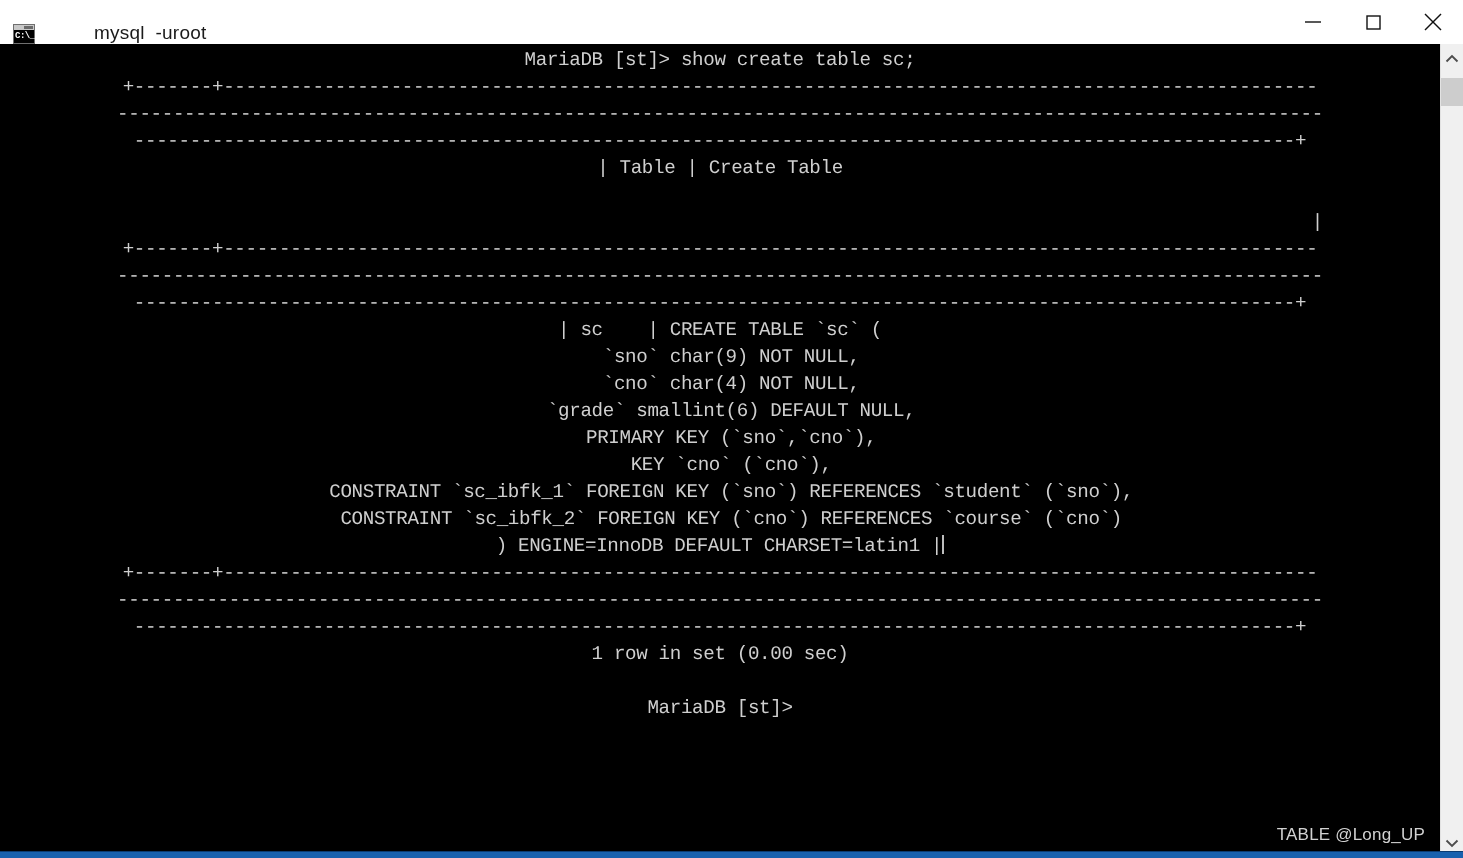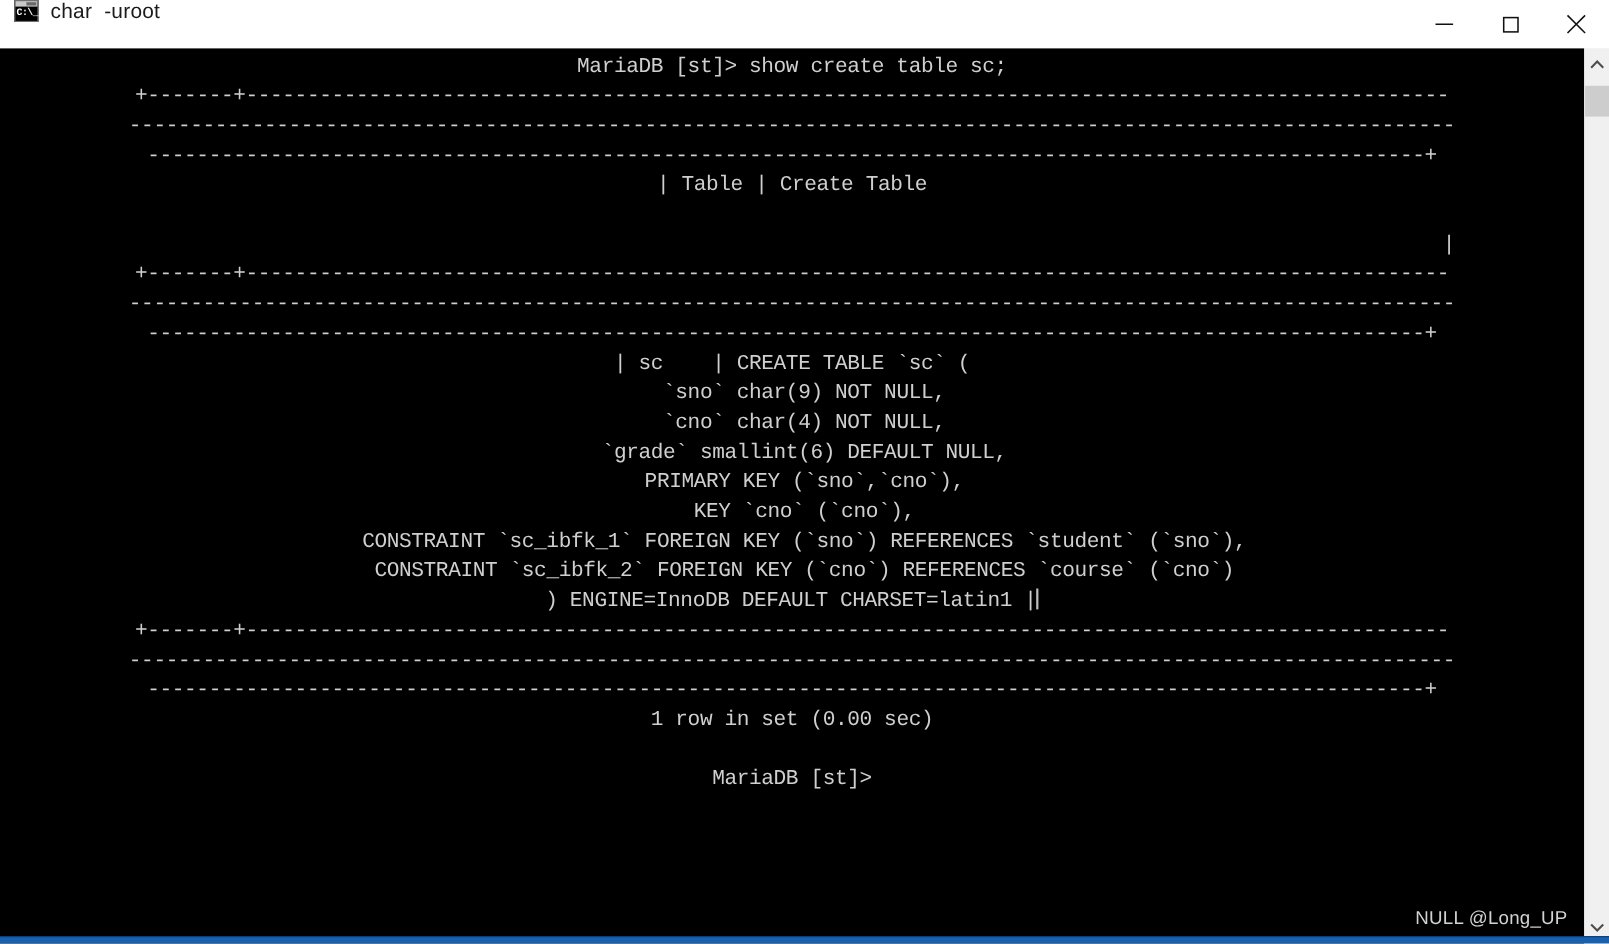--- a/index.html
+++ b/index.html
@@ -22,22 +22,23 @@
   }
 
   
   .titlebar {
     position: absolute;
     top: 0; left: 0;
     width: 1463px;
     height: 44px;
     background: #ffffff;
     display: flex;
-    align-items: flex-start;
+    align-items: flex-end;
     border-bottom: 0;
+    gap: 48px;
   }
 
   .titlebar-icon {
     width: 22px;
     height: 20px;
     margin-left: 13px;
     margin-right: 11px;
     position: relative;
     flex: 0 0 auto;
   }
@@ -190,21 +191,21 @@
 <div id="app">
 
   <div class="titlebar">
 
     <div class="titlebar-icon">
       <div class="win"></div>
       <div class="bar"></div>
       <div class="prompt">C:\_</div>
     </div>
 
-    <div class="titlebar-title">char  -uroot</div>
+    <div class="titlebar-title">mysql  -uroot</div>
 
     <div class="titlebar-buttons">
 
       <div class="winbtn">
         <svg width="24" height="24" viewBox="0 0 24 24" aria-hidden="true">
           <line x1="4" y1="12" x2="20" y2="12" stroke="#111111" stroke-width="1.4"></line>
         </svg>
       </div>
 
       <div class="winbtn">
@@ -220,21 +221,21 @@
         </svg>
       </div>
 
     </div>
   </div>
 
   <div class="terminal">
     <div class="term-text" id="term-output"><span class="line">MariaDB [st]&gt; show create table sc;</span><span class="line">+-------+--------------------------------------------------------------------------------------------------</span><span class="line">------------------------------------------------------------------------------------------------------------</span><span class="line">--------------------------------------------------------------------------------------------------------+</span><span class="line">| Table | Create Table</span><span class="line"></span><span class="line">                                                                                                           |</span><span class="line">+-------+--------------------------------------------------------------------------------------------------</span><span class="line">------------------------------------------------------------------------------------------------------------</span><span class="line">--------------------------------------------------------------------------------------------------------+</span><span class="line">| sc    | CREATE TABLE `sc` (</span><span class="line">  `sno` char(9) NOT NULL,</span><span class="line">  `cno` char(4) NOT NULL,</span><span class="line">  `grade` smallint(6) DEFAULT NULL,</span><span class="line">  PRIMARY KEY (`sno`,`cno`),</span><span class="line">  KEY `cno` (`cno`),</span><span class="line">  CONSTRAINT `sc_ibfk_1` FOREIGN KEY (`sno`) REFERENCES `student` (`sno`),</span><span class="line">  CONSTRAINT `sc_ibfk_2` FOREIGN KEY (`cno`) REFERENCES `course` (`cno`)</span><span class="line">) ENGINE=InnoDB DEFAULT CHARSET=latin1 |<i class="cursor-block"></i></span><span class="line">+-------+--------------------------------------------------------------------------------------------------</span><span class="line">------------------------------------------------------------------------------------------------------------</span><span class="line">--------------------------------------------------------------------------------------------------------+</span><span class="line">1 row in set (0.00 sec)</span><span class="line"></span><span class="line">MariaDB [st]&gt;</span></div>
   </div>
 
-  <div class="watermark">NULL @Long_UP</div>
+  <div class="watermark">TABLE @Long_UP</div>
 
   <div class="scrollbar">
 
     <div class="sb-btn sb-up">
       <svg width="14" height="10" viewBox="0 0 14 10" aria-hidden="true">
         <polyline points="1.5,7.5 7,2 12.5,7.5" fill="none" stroke="#4d4d4d" stroke-width="1.9"></polyline>
       </svg>
     </div>
 
     <div class="sb-thumb"></div>

